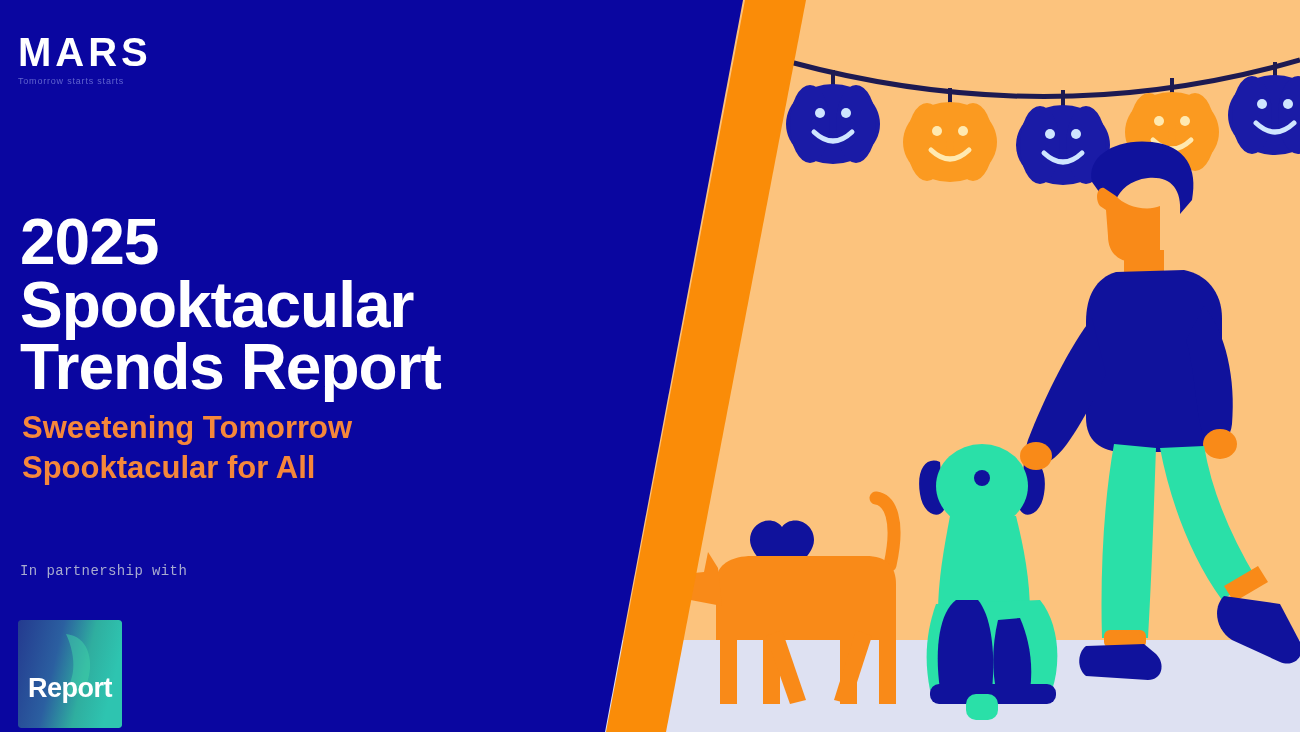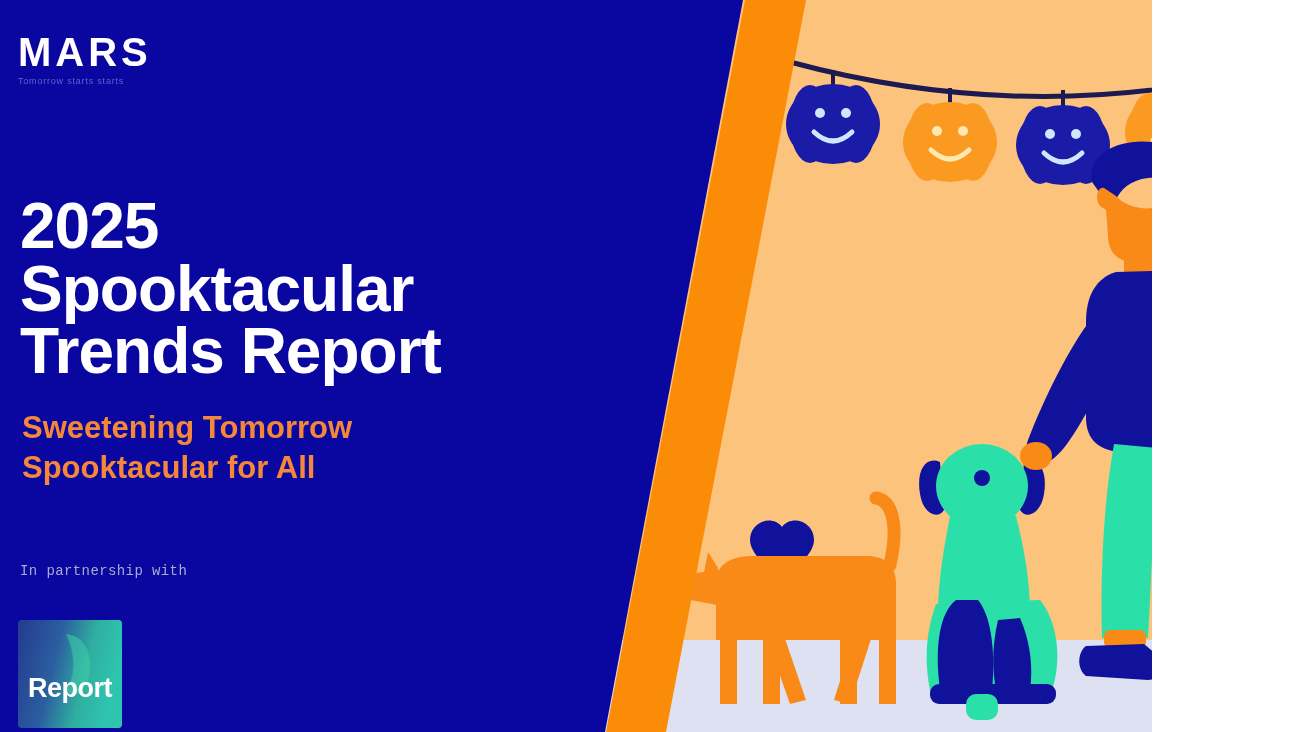--- a/index.html
+++ b/index.html
@@ -2,21 +2,21 @@
 <html><head>
 <meta charset="utf-8">
 <style>
   html, body {
     margin: 0;
     padding: 0;
     background: #ffffff;
   }
   #stage {
     position: relative;
-    width: 1152px;
+    width: 1300px;
     height: 732px;
     overflow: hidden;
     font-family: "Liberation Sans", sans-serif;
     background: #0a06a0;
   }
 
   
   .blue-panel {
     position: absolute;
     left: 0; top: 0;
@@ -64,21 +64,21 @@
     letter-spacing: 0.8px;
     margin-top: 4px;
     font-family: "Liberation Sans", sans-serif;
     opacity: 0.85;
   }
 
   
   .headline {
     position: absolute;
     left: 20px;
-    top: 152px;
+    top: 168px;
     z-index: 6;
     color: #ffffff;
     font-size: 64px;
     font-weight: bold;
     line-height: 0.98;
     letter-spacing: -1px;
     font-family: "Liberation Sans", sans-serif;
     max-width: 600px;
   }
   .headline .ln { display: block; white-space: nowrap; }

